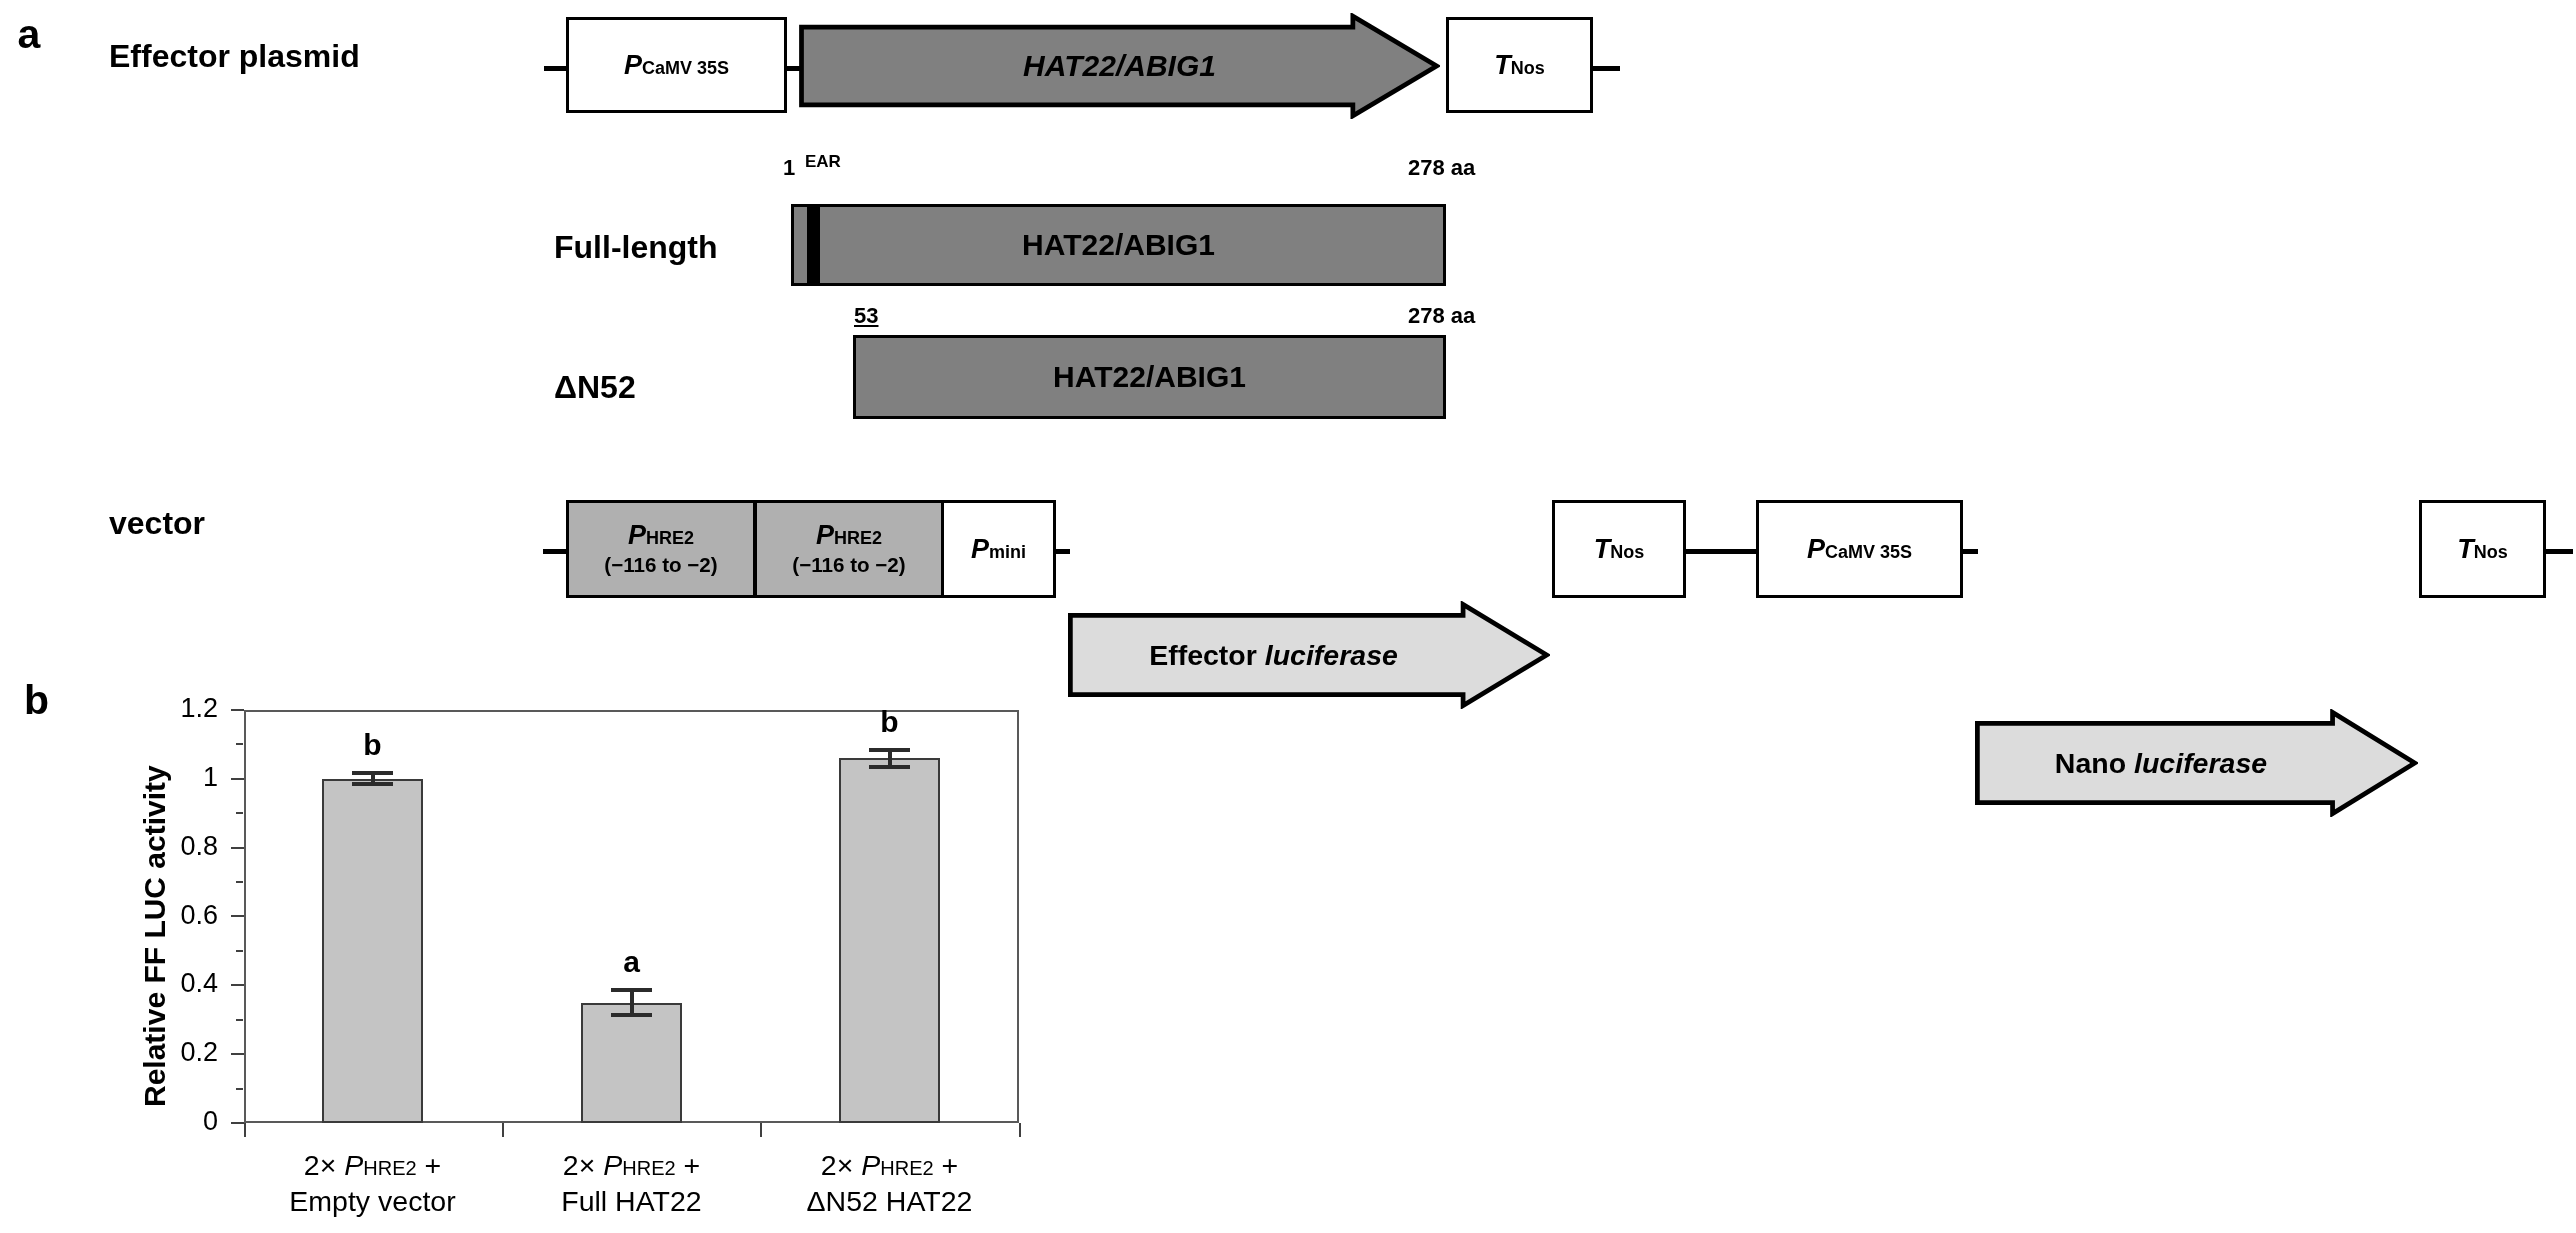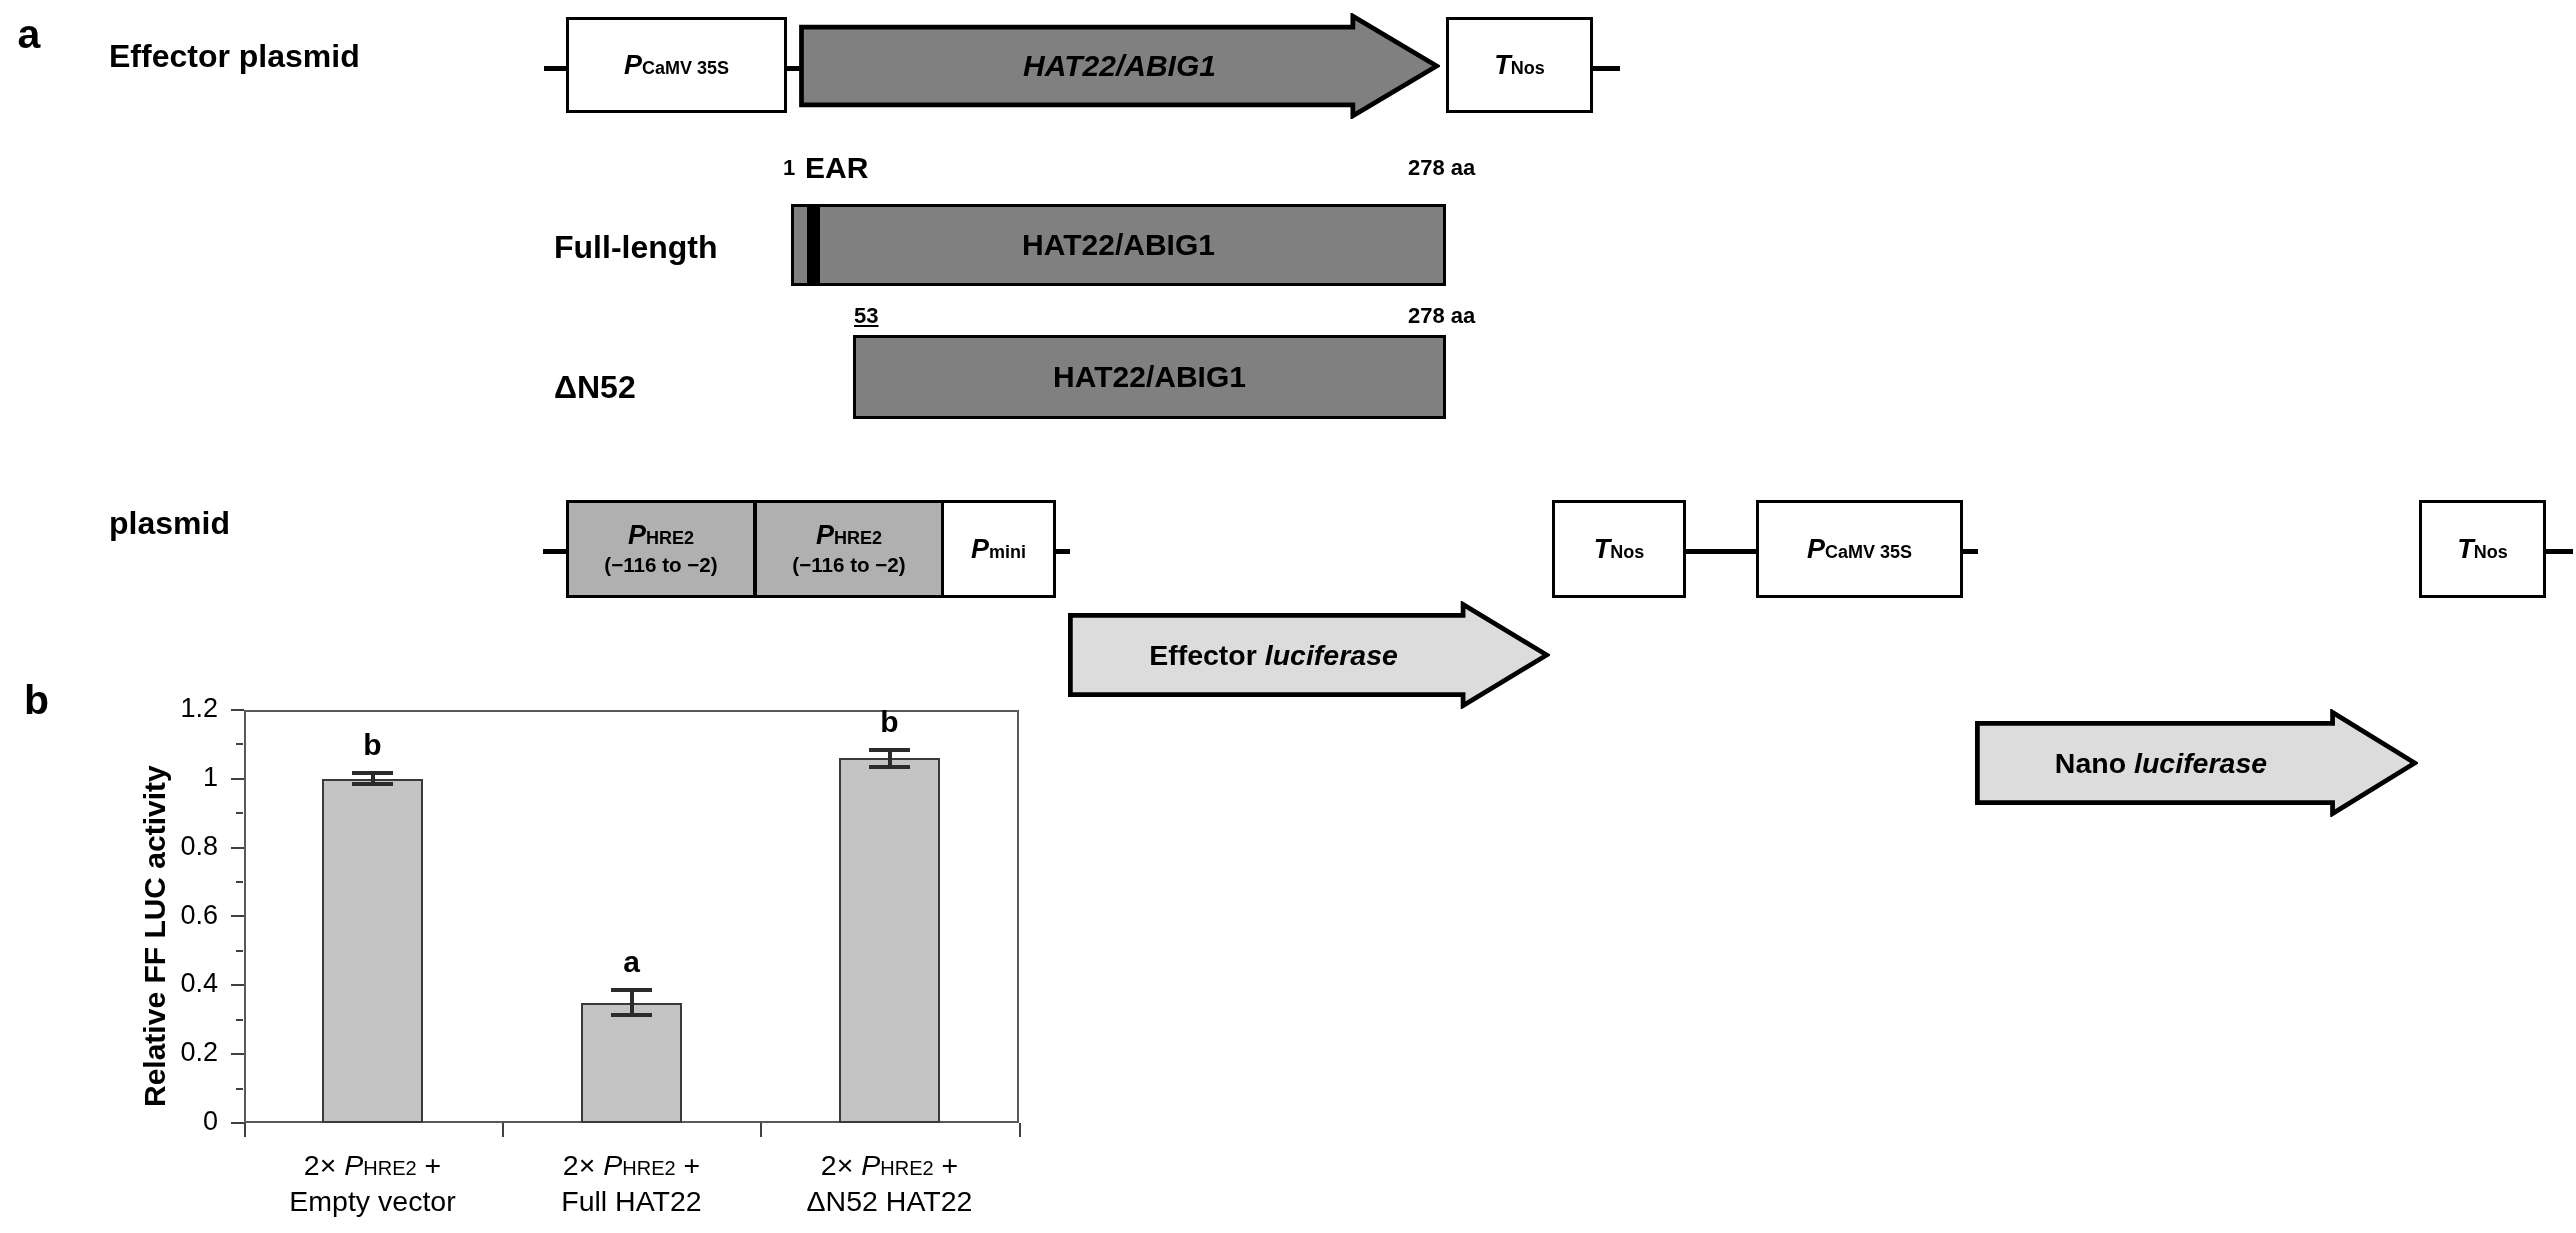--- a/index.html
+++ b/index.html
@@ -29,21 +29,21 @@
   .arrowbox{position:relative;}
   .arrowbox svg{display:block;}
   .arrowbox .lbl{
     position:absolute;left:0;right:0;top:50%;transform:translateY(-50%);
     text-align:center;font-size:30px;font-weight:bold;pointer-events:none;
   }
   .arrowbox .lbl.small{font-size:28.5px;}
 
   
   .anno{font-size:22px;font-weight:bold;line-height:1;}
-  .anno.big{font-size:30px;}
+  .anno.big{font-size:17px;}
 
   
   #chart-frame{
     box-sizing:border-box;border:2.4px solid #595959;background:#fff;
   }
   .tick-major{position:absolute;background:#404040;height:2.4px;width:12.7px;}
   .tick-minor{position:absolute;background:#404040;height:2.4px;width:7.1px;}
   .ytick-label{position:absolute;font-size:27px;text-align:right;line-height:1;}
   .bar{
     position:absolute;background:#c4c4c4;border:2.4px solid #3a3a3a;box-sizing:border-box;
@@ -101,21 +101,21 @@
 <div class="abs anno" style="left:854px;top:305px;text-decoration:underline;">53</div>
 <div class="abs anno" style="left:1408px;top:305px;">278 aa</div>
 
 <div class="abs row-label" style="left:554px;top:369px;text-align:right;">ΔN52</div>
 
 <div class="abs seg" style="left:853px;top:335px;width:593px;height:84px;background:#808080;">
   <div class="t" style="font-size:30px;">HAT22/ABIG1</div>
 </div>
 
 <div class="abs row-label" style="left:109px;top:505px;width:427px;">
-  <div>plasmid</div>
+  <div>vector</div>
 </div>
 
 <div class="abs line" style="left:543px;top:549px;width:25px;"></div>
 
 <div class="abs seg" style="left:566px;top:500px;width:190px;height:98px;background:#b0b0b0;flex-direction:column;">
   <div class="t" style="font-size:27px;"><span class="ital">P</span><span class="sub">HRE2</span></div>
   <div style="font-size:20.6px;font-weight:bold;margin-top:3.2px;">(−116 to −2)</div>
 </div>
 
 <div class="abs seg" style="left:754px;top:500px;width:190px;height:98px;background:#b0b0b0;flex-direction:column;">

